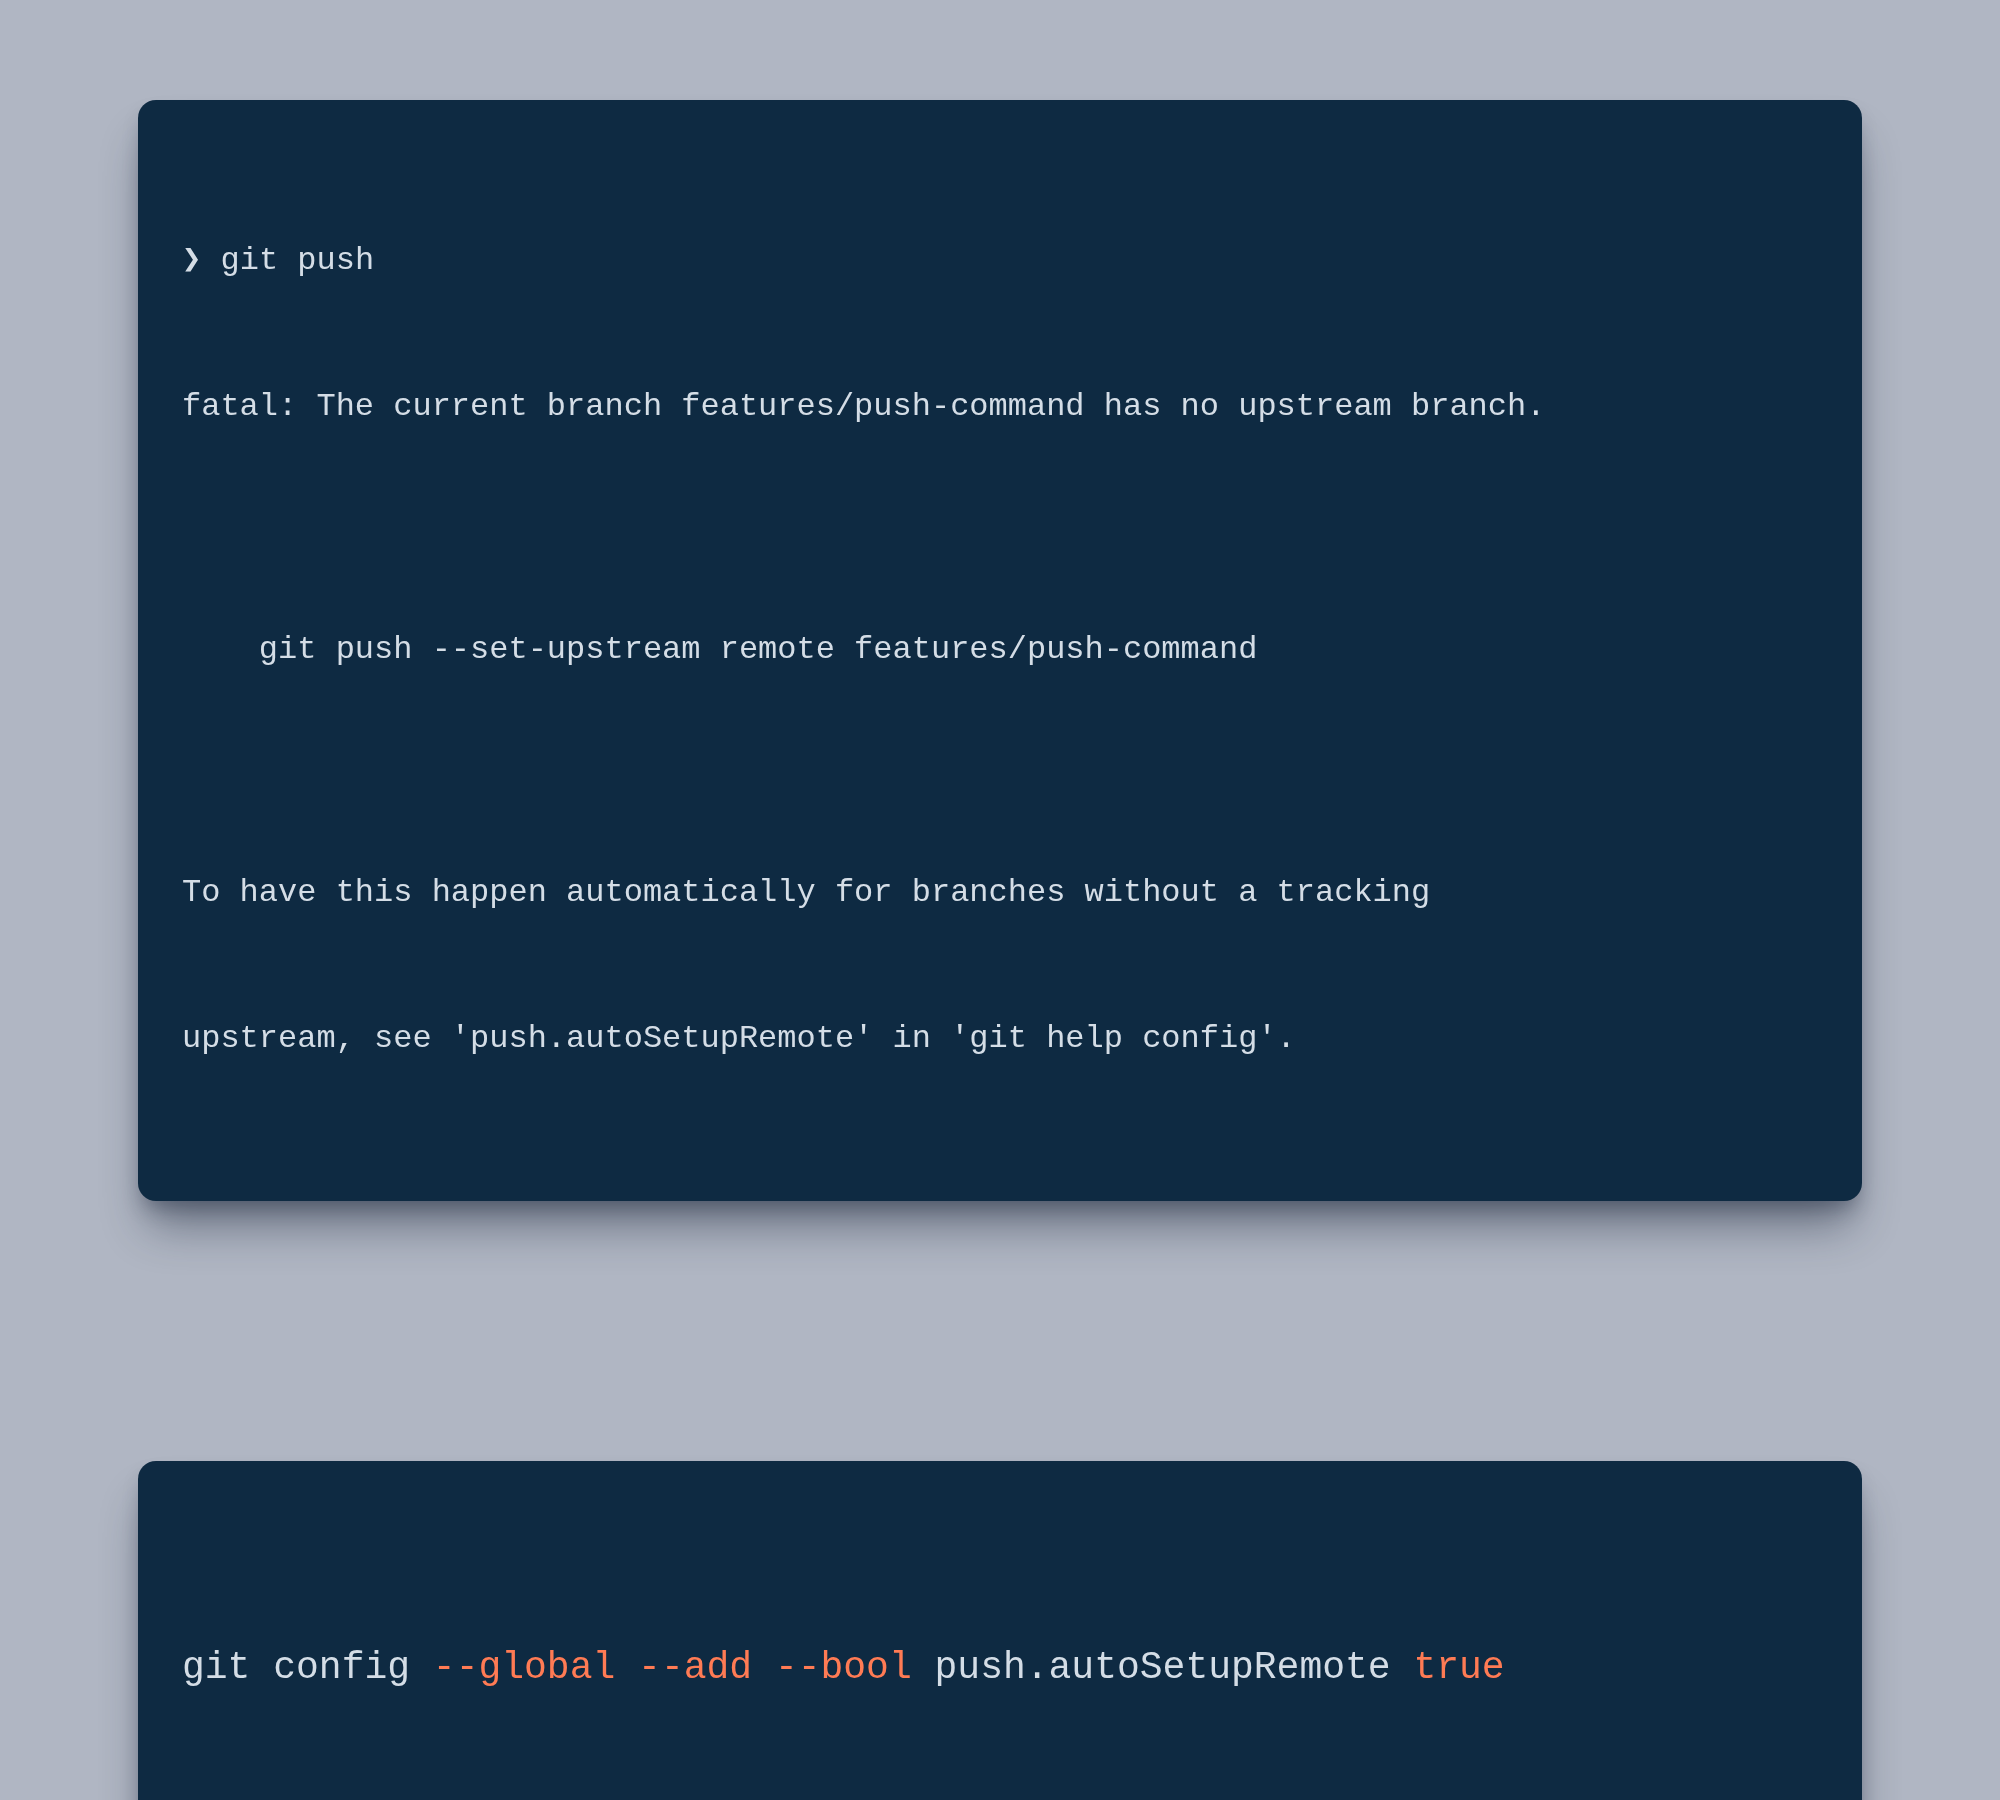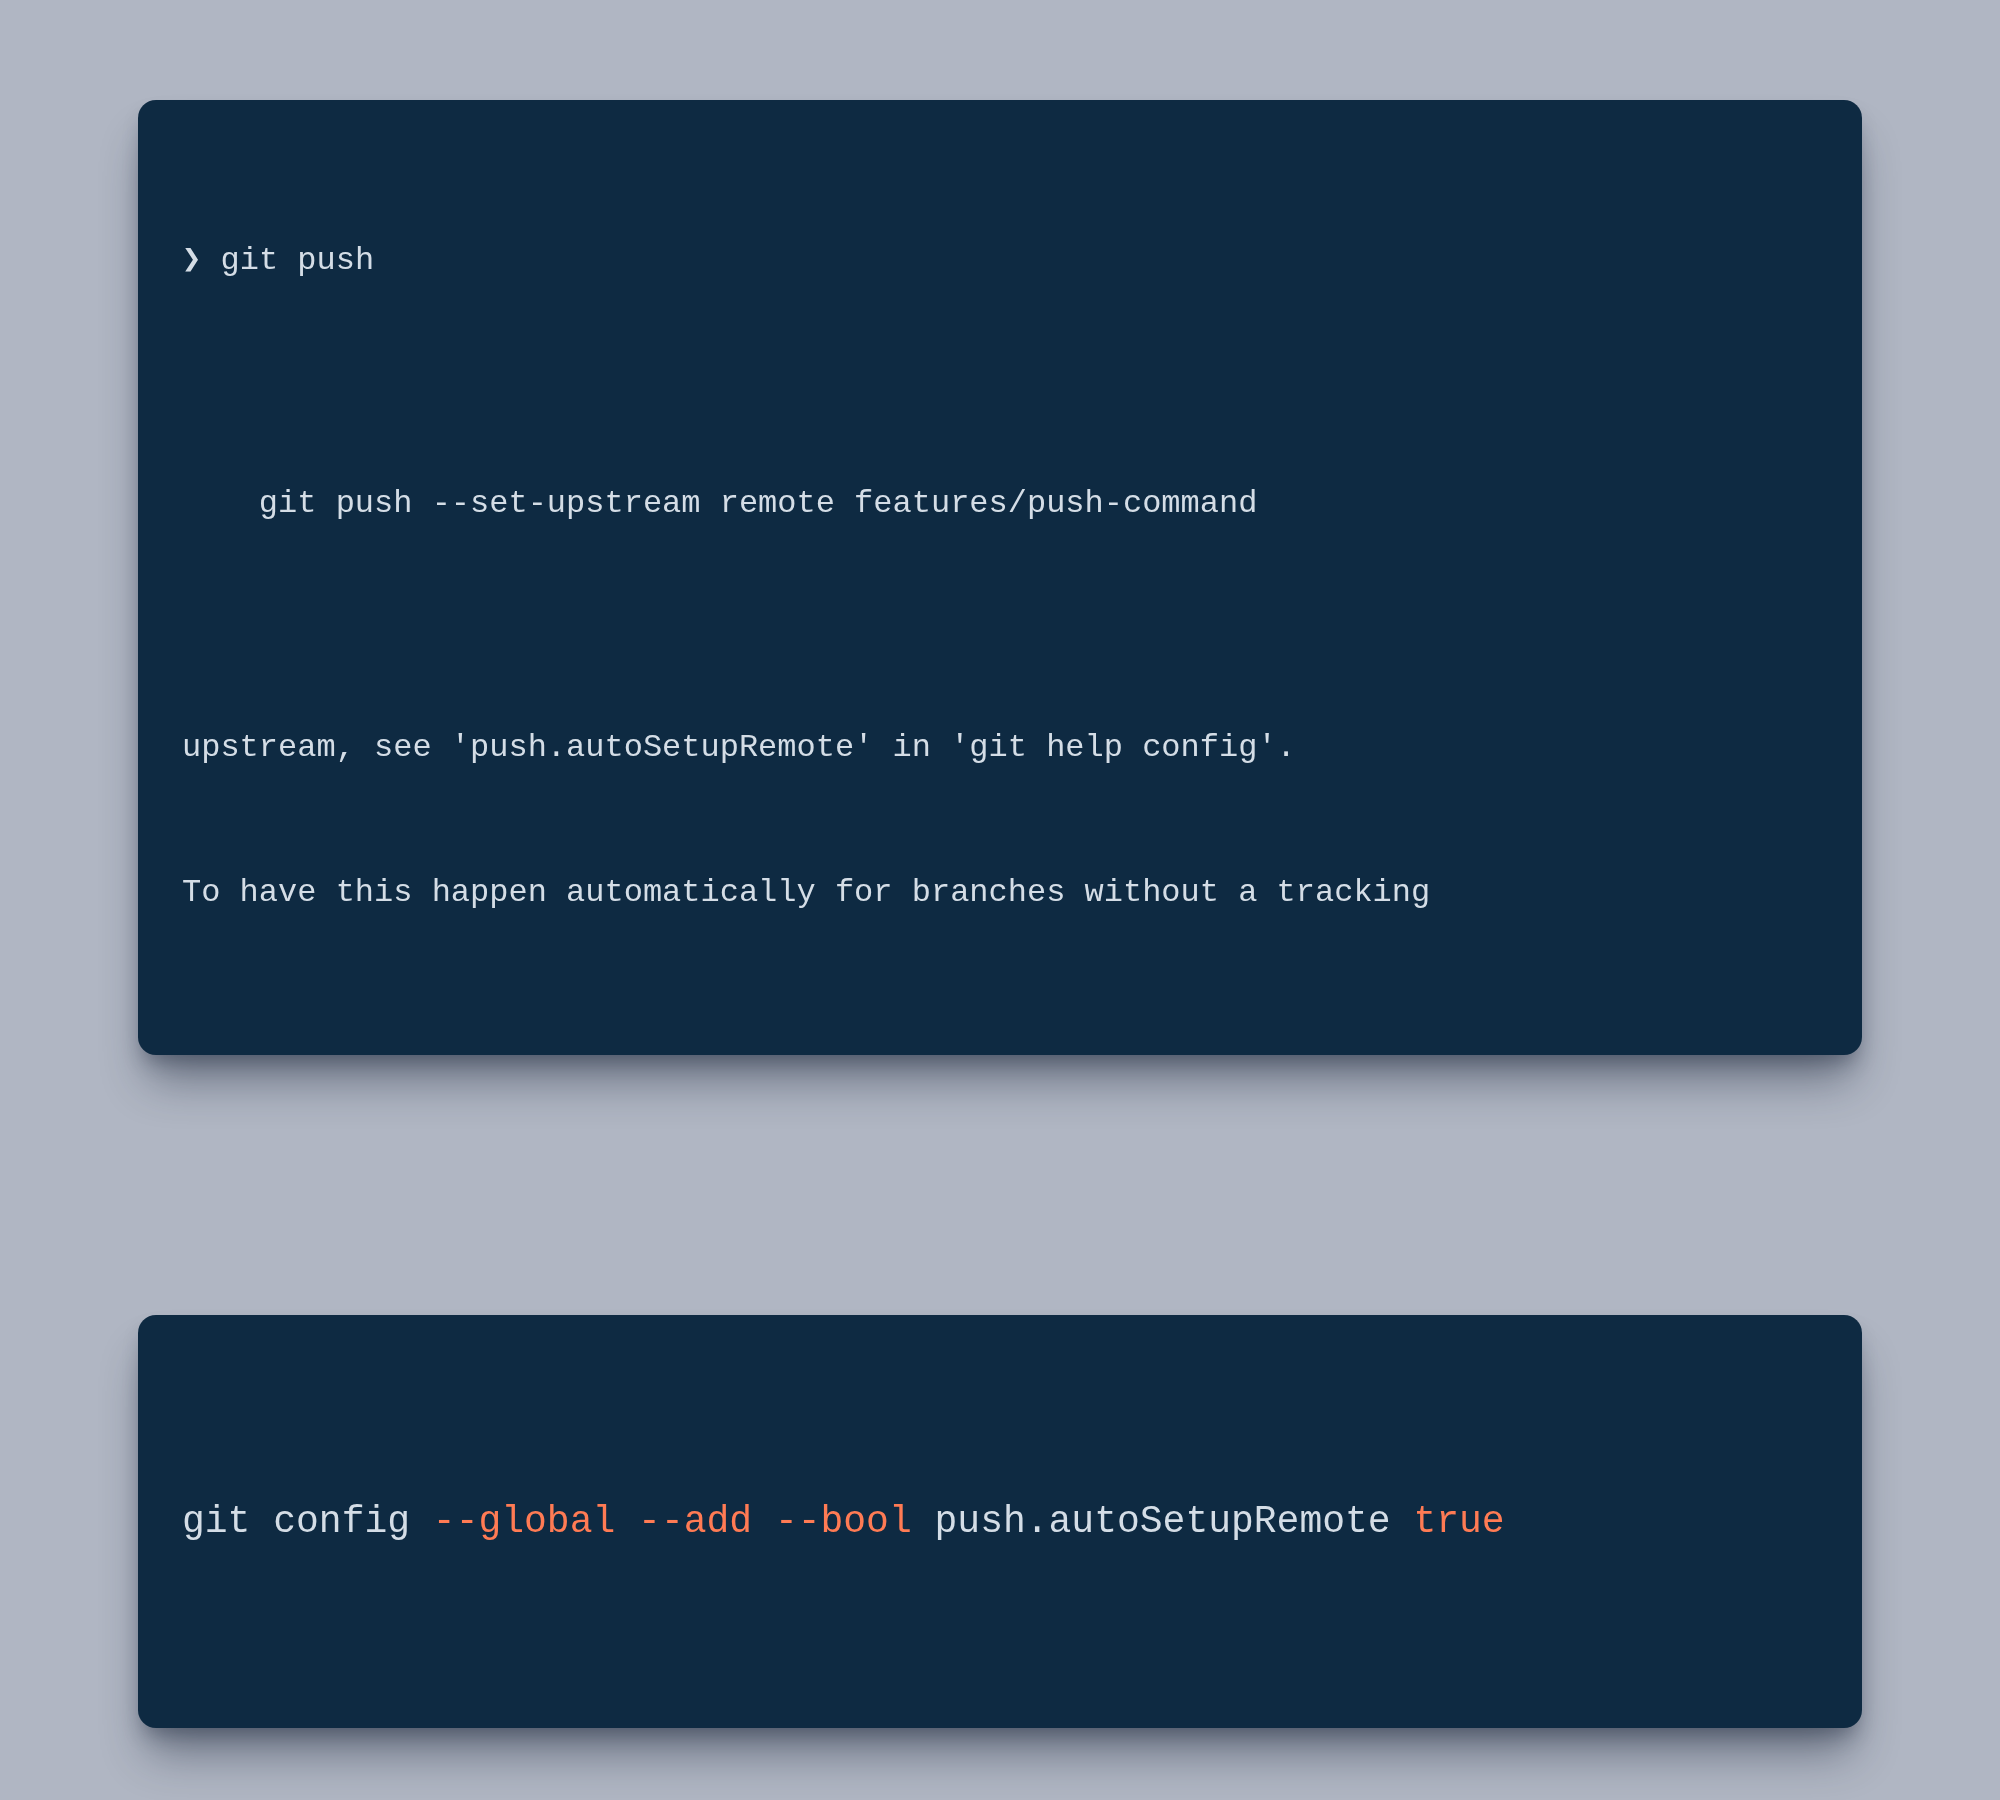--- a/index.html
+++ b/index.html
@@ -56,24 +56,25 @@
   }
   .block2 .line { white-space: pre-wrap; }
 </style>
 </head>
 <body>
 
 <div class="page">
 
   <div class="terminal">
     <span class="line"><span class="prompt">❯</span> <span class="cmd">git push</span></span>
+    <span class="line">fatal: The current branch features/push-command has no upstream branch.</span>
     <span class="line"></span>
     <span class="line">    git push --set-upstream remote features/push-command</span>
     <span class="line"></span>
+    <span class="line">To have this happen automatically for branches without a tracking</span>
     <span class="line">upstream, see 'push.autoSetupRemote' in 'git help config'.</span>
-    <span class="line">To have this happen automatically for branches without a tracking</span>
   </div>
 
   <div class="terminal block2">
     <span class="line"><span>git config </span><span class="accent">--global --add --bool</span><span> push.autoSetupRemote </span><span class="accent">true</span></span>
   </div>
 
 </div>
 
 </body></html>

